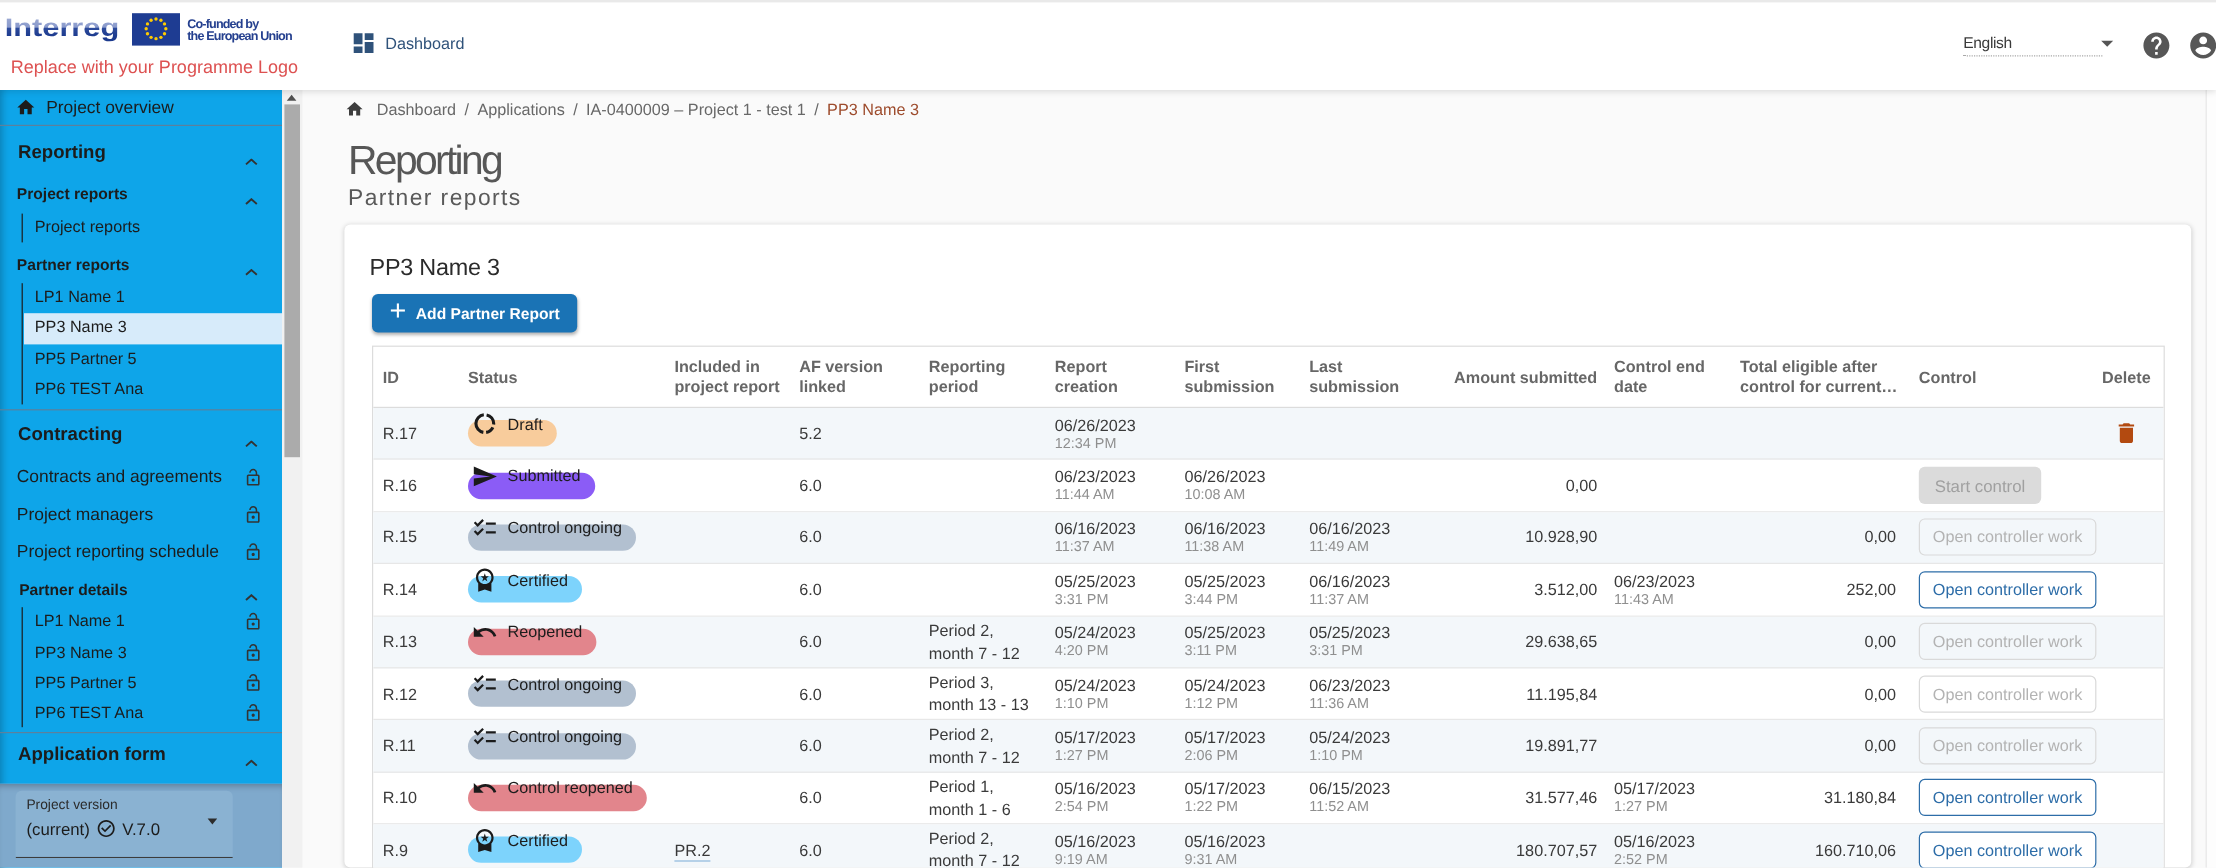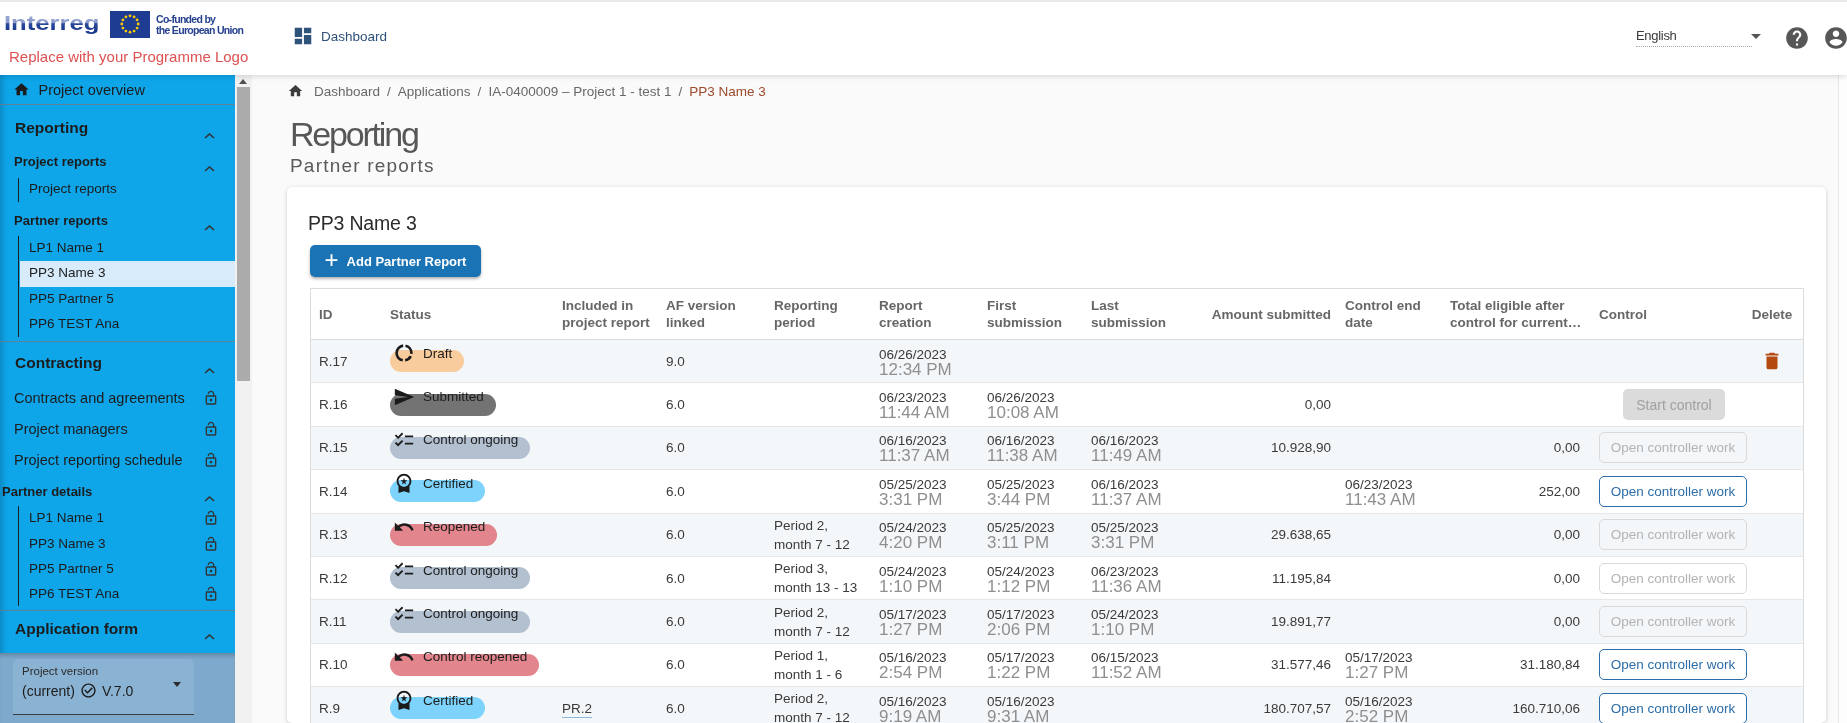--- a/index.html
+++ b/index.html
@@ -61,34 +61,34 @@
 .c-fs { left:676px; width:98px; }
 .c-ls { left:780px; width:100px; }
 .c-am { left:880px; width:140px; align-items:flex-end; text-align:right; }
 .c-ce { left:1034px; width:100px; }
 .c-te { left:1129px; width:140px; align-items:flex-end; text-align:right; }
 .hrow .c-te { left:1139px; width:150px; align-items:flex-start; text-align:left; }
 .hrow .c-rc { width:72px; }
 .c-co { left:1288px; width:160px; }
 .c-de { left:1430px; width:62px; align-items:center; }
 .dt { line-height:16px; }
-.tm { font-size:17px; color:#8f8f8f; line-height:13px; }
+.tm { font-size:12px; color:#8f8f8f; line-height:13px; }
 .p2 { line-height:19px; }
 .chip { display:inline-flex; align-items:center; height:22px; border-radius:11px; padding:0 12px 16px 3px; gap:8px; font-size:13.5px; color:#1d1d1d; align-self:flex-start; }
 .chip svg { flex:none; }
 .ch-draft { background:#f8cc9c; }
-.ch-sub { background:#737373; }
+.ch-sub { background:#8b5cf6; }
 .ch-ctrl { background:#b2c0d0; }
 .ch-cert { background:#7dd3fc; }
 .ch-re { background:#e2858c; }
 .obtn { width:148px; height:31px; border:1px solid #2d6da8; color:#2d6da8; border-radius:5px; background:#fff;
   font-size:13.5px; display:flex; align-items:center; justify-content:center; align-self:flex-start; }
 .obtn.dis { border-color:#d9d9d9; color:#b3b3b3; background:transparent; }
 .sbtn { width:102px; height:31px; background:#dbdbdb; color:#a0a0a0; border-radius:5px; font-size:14px;
-  display:flex; align-items:center; justify-content:center; align-self:flex-start;margin-left:24px; }
+  display:flex; align-items:center; justify-content:center; align-self:flex-start; }
 .lnk { color:#383838; text-decoration:underline; text-decoration-color:#8fb8dd; text-underline-offset:4px; align-self:flex-start;text-align:right; }
 </style>
 </head>
 <body>
 <svg width="0" height="0" style="position:absolute">
   <defs>
     <path id="i-lock" d="M12 17c1.1 0 2-.9 2-2s-.9-2-2-2-2 .9-2 2 .9 2 2 2zm6-9h-1V6c0-2.76-2.24-5-5-5S7 3.24 7 6h1.9c0-1.71 1.39-3.1 3.1-3.1 1.71 0 3.1 1.39 3.1 3.1v2H6c-1.1 0-2 .9-2 2v10c0 1.1.9 2 2 2h12c1.1 0 2-.9 2-2V10c0-1.1-.9-2-2-2zm0 12H6V10h12v10z"></path>
     <path id="i-home" d="M10 20v-6h4v6h5v-8h3L12 3 2 12h3v8z"></path>
     <path id="i-draft" d="M13 2.05v3.03c3.39.49 6 3.39 6 6.92 0 .9-.18 1.75-.48 2.54l2.6 1.53c.56-1.24.88-2.62.88-4.07 0-5.18-3.95-9.45-9-9.95zM12 19c-3.87 0-7-3.13-7-7 0-3.53 2.61-6.43 6-6.92V2.05c-5.06.5-9 4.76-9 9.95 0 5.52 4.47 10 9.99 10 3.31 0 6.24-1.61 8.06-4.09l-2.6-1.53C16.17 17.98 14.21 19 12 19z"></path>
     <path id="i-send" d="M2.01 21L23 12 2.01 3 2 10l15 2-15 2z"></path>
@@ -183,21 +183,21 @@
         <use href="#i-lock"></use>
       </svg></div>
   <div class="item" style="top:346px;padding-left:14px">Project managers</div>
   <div class="lock" style="top:345px"><svg class="lk" width="16" height="18" viewBox="0 0 24 24">
         <use href="#i-lock"></use>
       </svg></div>
   <div class="item" style="top:377px;padding-left:14px">Project reporting schedule</div>
   <div class="lock" style="top:376px"><svg class="lk" width="16" height="18" viewBox="0 0 24 24">
         <use href="#i-lock"></use>
       </svg></div>
-  <div class="item shead" style="top:409px;padding-left:2px">Partner details</div>
+  <div class="item shead" style="top:409px;padding-left:16px">Partner details</div>
   <div class="chev" style="top:413px"><svg width="11" height="6" viewBox="0 0 11 6">
         <polyline points="1,5 5.5,1 10,5" fill="none" stroke="#333" stroke-width="1.6"></polyline>
       </svg></div>
   <div class="tree" style="top:431px;height:100px"></div>
   <div class="item sub" style="top:435px;padding-left:29px">LP1 Name 1</div>
   <div class="lock" style="top:434px"><svg class="lk" width="16" height="18" viewBox="0 0 24 24">
         <use href="#i-lock"></use>
       </svg></div>
   <div class="item sub" style="top:461px;padding-left:29px">PP3 Name 3</div>
   <div class="lock" style="top:460px"><svg class="lk" width="16" height="18" viewBox="0 0 24 24">
@@ -276,21 +276,21 @@
       <div class="row odd" style="top:51.0px">
           <div class="cell c-id">R.17</div>
           <div class="cell c-st">
             <span class="chip ch-draft">
               <svg width="22" height="22" viewBox="0 0 22 22">
                 <circle cx="11" cy="11" r="7.4" fill="none" stroke="#1b1b1b" stroke-width="2.6" stroke-dasharray="0.8 2.4 7.2 2.4 21 2.4 10.3"></circle>
               </svg>
               <span>Draft</span>
             </span>
           </div>
-          <div class="cell c-af">9.0</div>
+          <div class="cell c-af">5.2</div>
           <div class="cell c-rc">
             <span class="dt">06/26/2023</span>
             <span class="tm">12:34 PM</span>
           </div>
           <div class="cell c-de">
             <svg width="22" height="24" viewBox="0 0 24 24" fill="#b34a10">
               <use href="#i-trash"></use>
             </svg>
           </div>
         </div>
@@ -363,20 +363,21 @@
             <span class="tm">3:31 PM</span>
           </div>
           <div class="cell c-fs">
             <span class="dt">05/25/2023</span>
             <span class="tm">3:44 PM</span>
           </div>
           <div class="cell c-ls">
             <span class="dt">06/16/2023</span>
             <span class="tm">11:37 AM</span>
           </div>
+          <div class="cell c-am">3.512,00</div>
           <div class="cell c-ce">
             <span class="dt">06/23/2023</span>
             <span class="tm">11:43 AM</span>
           </div>
           <div class="cell c-te">252,00</div>
           <div class="cell c-co">
             <span class="obtn">Open controller work</span>
           </div>
         </div>
       <div class="row odd" style="top:224.6px">

